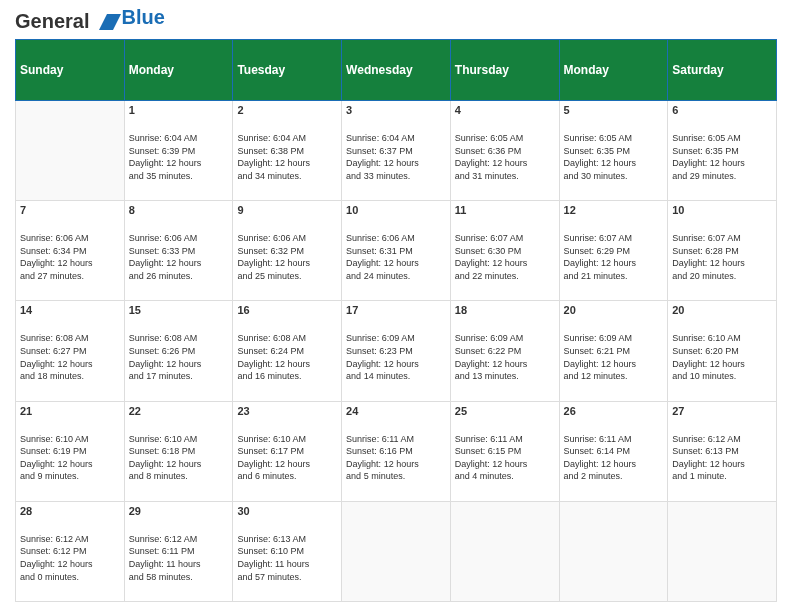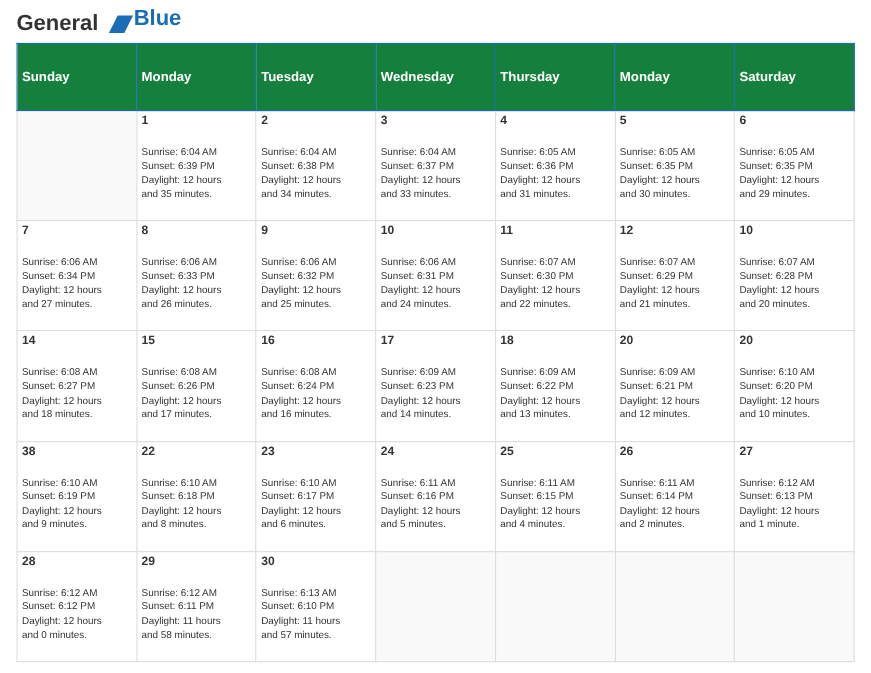--- a/index.html
+++ b/index.html
@@ -260,21 +260,21 @@
           <td>
             <span class="day-num">20</span>
             <div class="day-info" style="white-space: pre-line;">Sunrise: 6:10 AM
 Sunset: 6:20 PM
 Daylight: 12 hours
 and 10 minutes.</div>
           </td>
         </tr>
         <tr>
           <td>
-            <span class="day-num">38</span>
+            <span class="day-num">21</span>
             <div class="day-info" style="white-space: pre-line;">Sunrise: 6:10 AM
 Sunset: 6:19 PM
 Daylight: 12 hours
 and 9 minutes.</div>
           </td>
           <td>
             <span class="day-num">22</span>
             <div class="day-info" style="white-space: pre-line;">Sunrise: 6:10 AM
 Sunset: 6:18 PM
 Daylight: 12 hours

